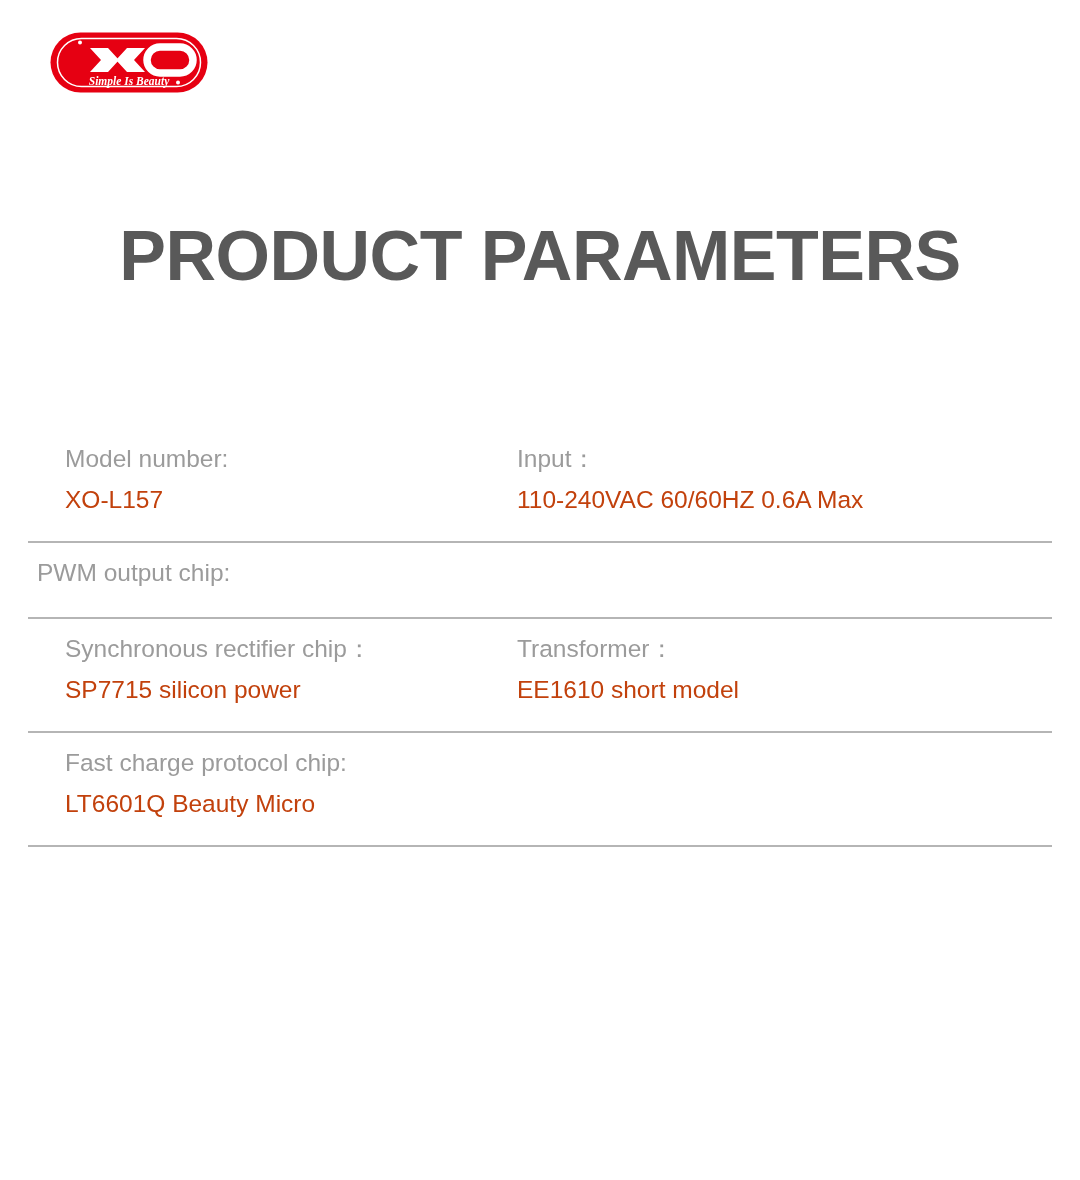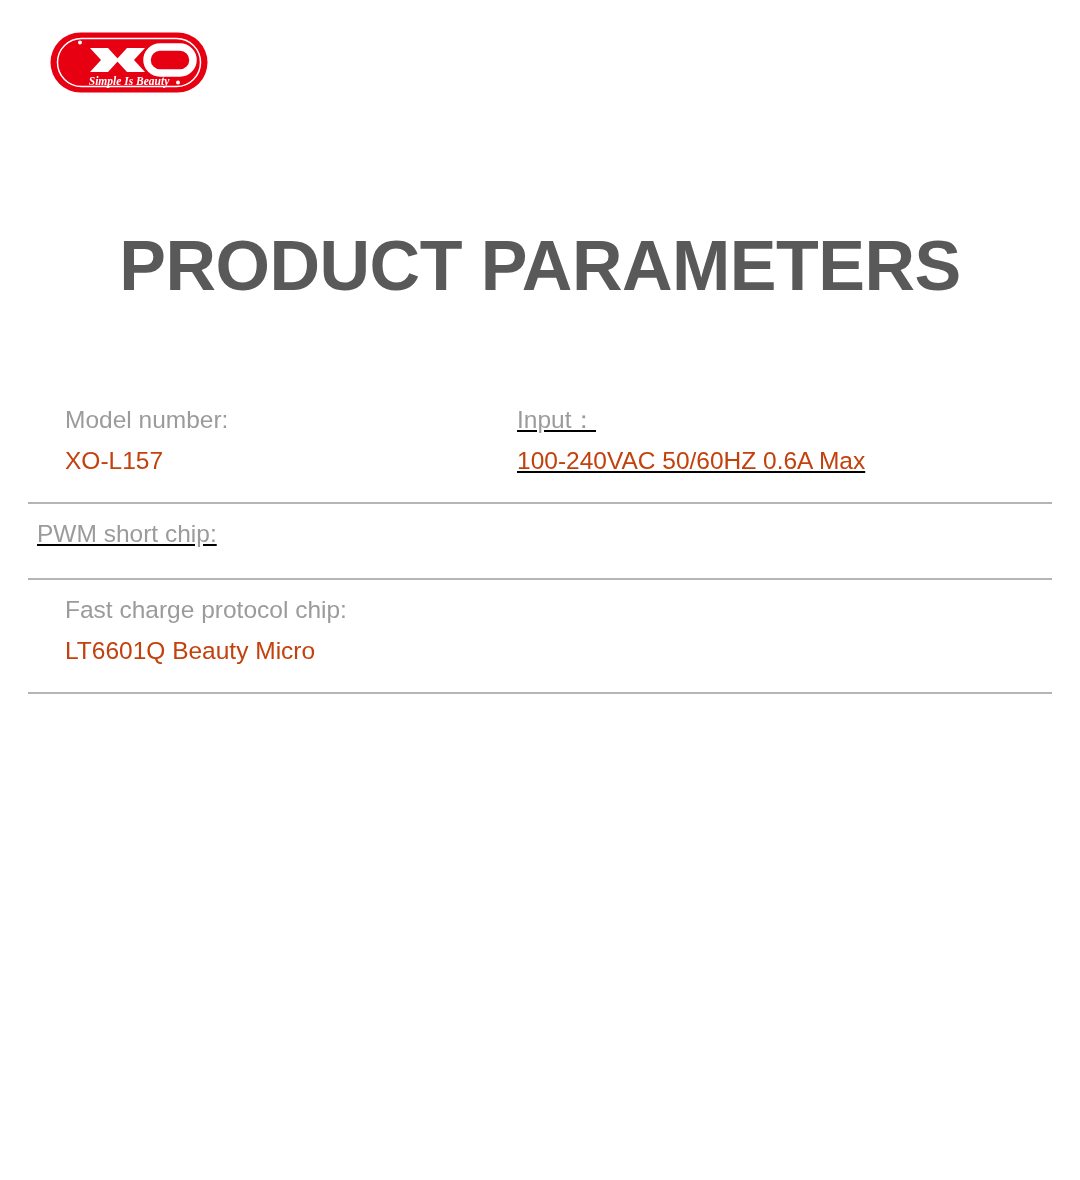--- a/index.html
+++ b/index.html
@@ -27,37 +27,37 @@
   .brand-logo svg {
     display: block;
     width: 160px;
     height: 63px;
   }
 
   
   .page-title {
     position: absolute;
     left: 0;
-    top: 224px;
+    top: 214px;
     width: 1080px;
     text-align: center;
     font-size: 70px;
     line-height: 84px;
     font-weight: bold;
     letter-spacing: -0.5px;
     color: #595959;
     white-space: nowrap;
     font-family: "Liberation Sans", sans-serif;
   }
 
   
   .spec-table {
     position: absolute;
     left: 28px;
-    top: 390px;
+    top: 429px;
     width: 1024px;
   }
   .spec-row {
     position: relative;
     display: flex;
     flex-direction: row;
     box-sizing: border-box;
     border-bottom: 2px solid #b5b5b5;
     padding-top: 8px;
     padding-bottom: 22px;
@@ -65,21 +65,20 @@
   .spec-cell {
     box-sizing: border-box;
   }
   .spec-cell.col-left {
     width: 480px;
     padding-left: 37px;
   }
   .spec-cell.col-right {
     width: 544px;
     padding-left: 9px;
-    text-decoration: underline;
   }
   .spec-label {
     font-size: 24.5px;
     line-height: 44px;
     color: #9b9b9b;
     font-weight: normal;
     white-space: nowrap;
     font-family: "Liberation Sans", sans-serif;
   }
   .spec-value {
@@ -121,30 +120,40 @@
 
 <div class="spec-table">
 
   <div class="spec-row">
     <div class="spec-cell col-left">
       <div class="spec-label">Model number:</div>
       <div class="spec-value">XO-L157</div>
     </div>
     <div class="spec-cell col-right">
       <div class="spec-label">Input：</div>
-      <div class="spec-value">100-240VAC 50/60HZ 0.6A Max</div>
+      <div class="spec-value">110-240VAC 60/60HZ 0.6A Max</div>
     </div>
   </div>
 
   <div class="spec-row">
     <div class="spec-cell col-right">
-      <div class="spec-label">PWM short chip:</div>
+      <div class="spec-label">PWM output chip:</div>
     </div>
   </div>
 
+  <div class="spec-row">
+    <div class="spec-cell col-left">
+      <div class="spec-label">Synchronous rectifier chip：</div>
+      <div class="spec-value">SP7715 silicon power</div>
+    </div>
+    <div class="spec-cell col-right">
+      <div class="spec-label">Transformer：</div>
+      <div class="spec-value">EE1610 short model</div>
+    </div>
+  </div>
 
   <div class="spec-row">
     <div class="spec-cell col-left">
       <div class="spec-label">Fast charge protocol chip:</div>
       <div class="spec-value">LT6601Q Beauty Micro</div>
     </div>
     <div class="spec-cell col-right is-empty">
       <div class="spec-label"></div>
       <div class="spec-value"></div>
     </div>

